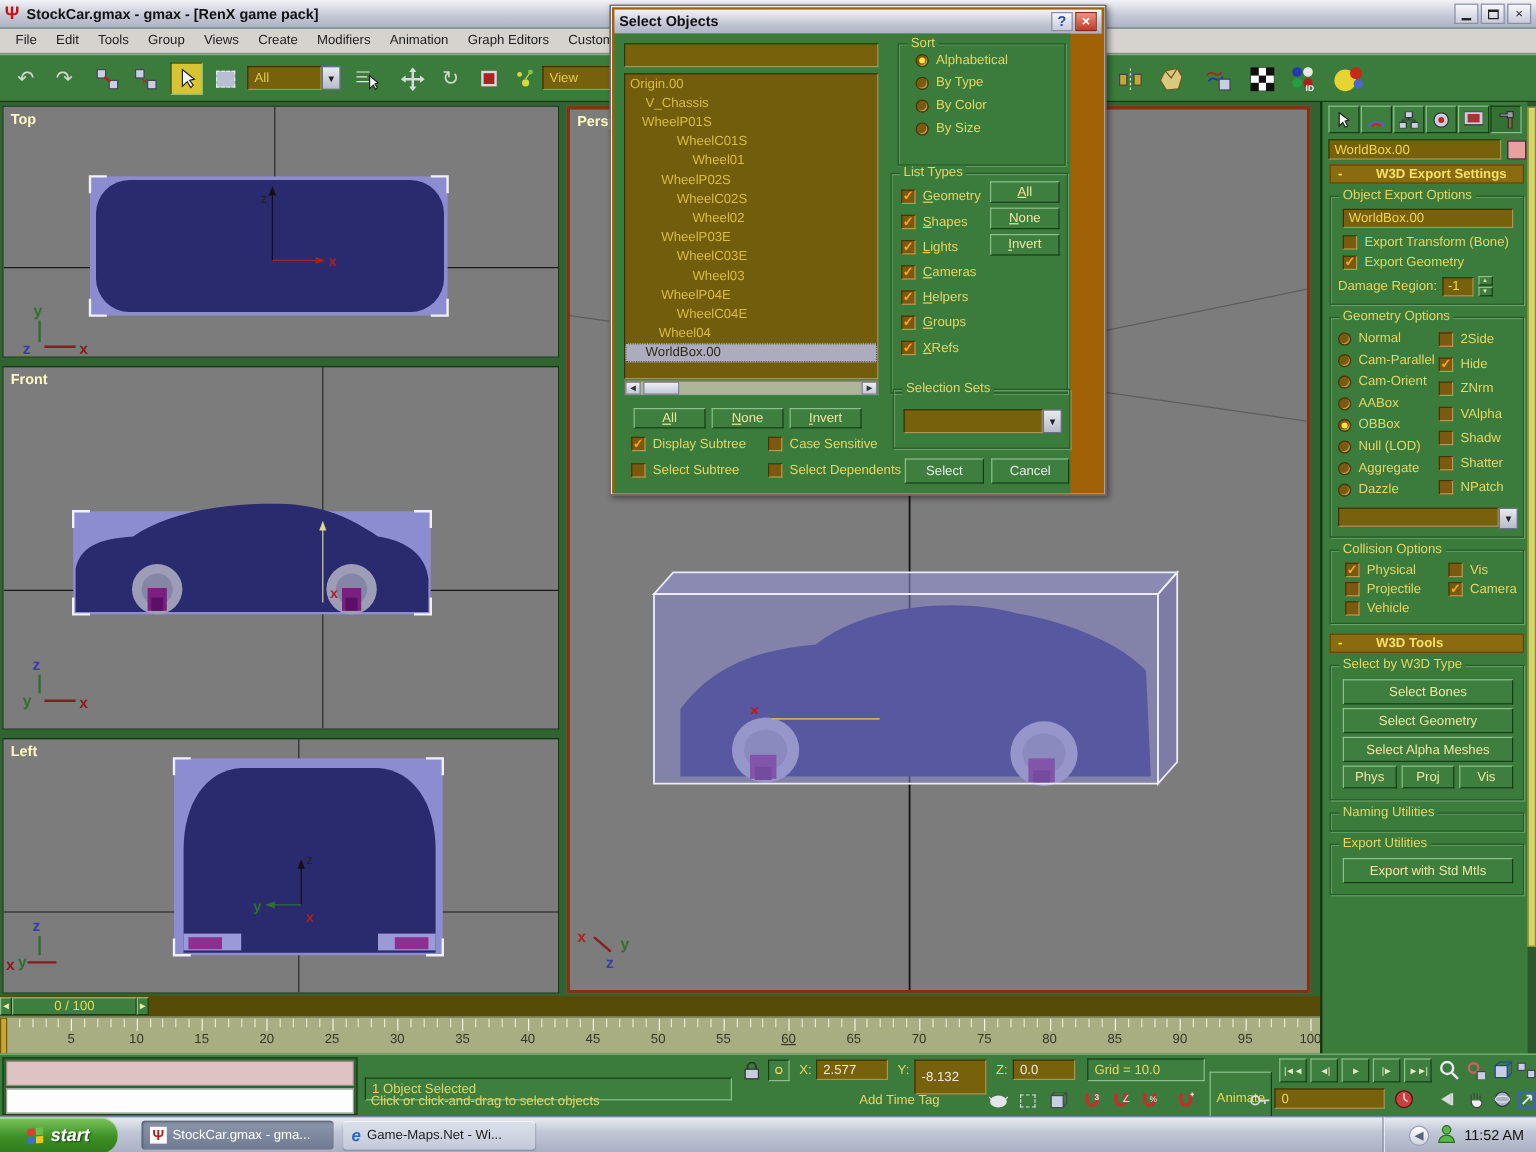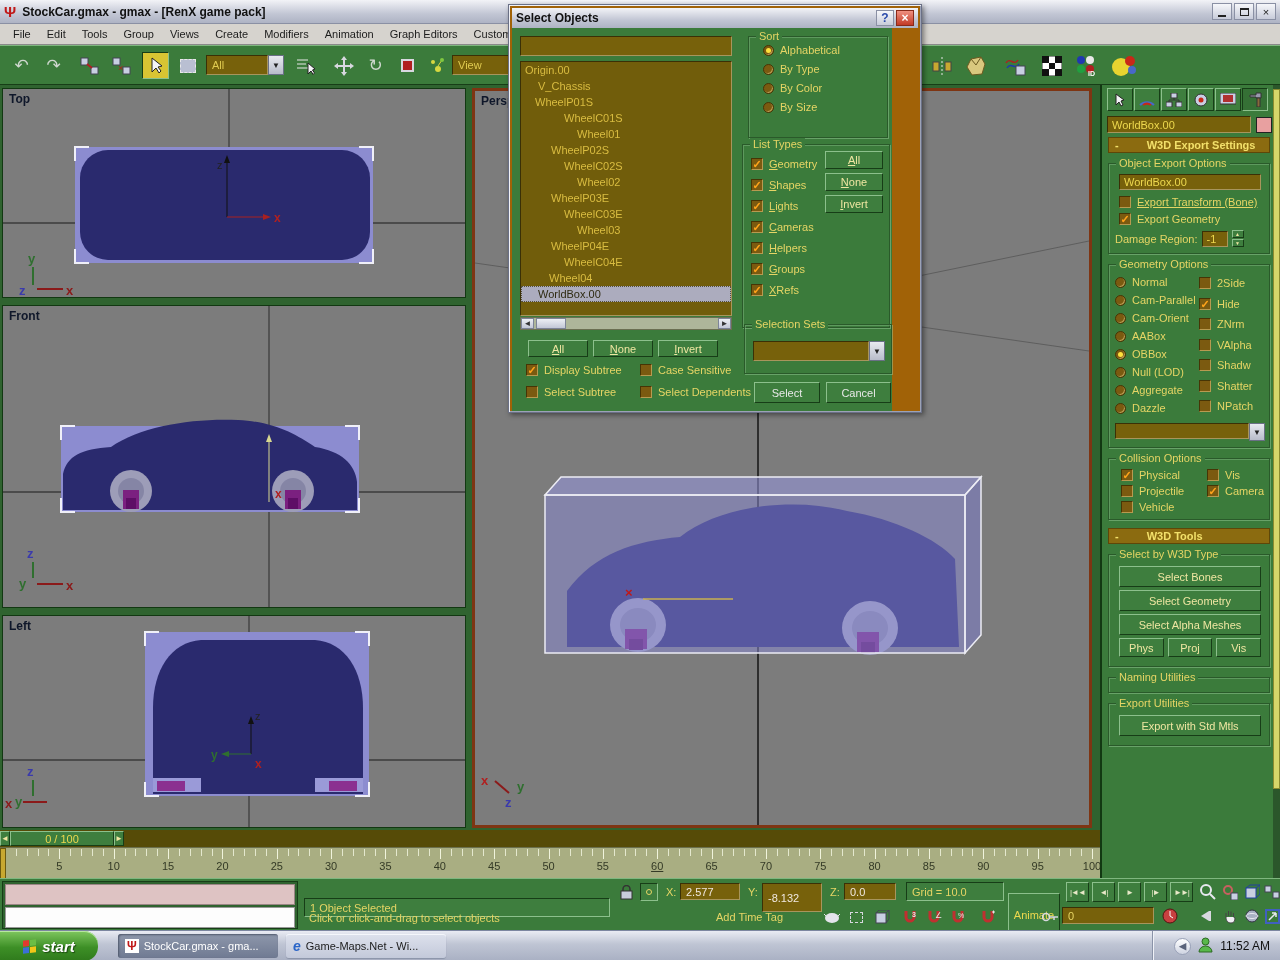--- a/index.html
+++ b/index.html
@@ -15,21 +15,21 @@
 .gold{background:#77610B;border:1px solid;border-color:#3A3006 #A8955C #A8955C #3A3006;color:#EDD84E}
 .uf::first-letter{text-decoration:underline}
 .grp{position:relative;border:1px solid #2A5A2A;box-shadow:1px 1px 0 rgba(160,210,160,.45),inset 1px 1px 0 rgba(160,210,160,.35)}
 .grp-legend{position:absolute;top:-7px;left:7px;background:inherit;background:#3B7B3B;padding:0 3px;color:#E6D565;white-space:nowrap}
 .chk{width:12px;height:12px;flex:0 0 12px;background:#7B5A10;border:1px solid;border-color:#463505 #B89A50 #B89A50 #463505;display:inline-flex;align-items:center;justify-content:center;color:#FFA31A;font-weight:bold;font-size:11px;line-height:10px}
 .radio{width:11px;height:11px;flex:0 0 11px;border-radius:50%;background:#7B5A10;border:1px solid #463505;box-shadow:inset -1px -1px 0 #B89A50;display:inline-flex;align-items:center;justify-content:center}
 .radio.on::after{content:"";width:5px;height:5px;border-radius:50%;background:#FFE23C}
 .opt-row{display:flex;align-items:center;gap:6px;color:#E6D565}
 .roll{background:#8B6B10;border:1px solid #5E4708;color:#F2E06A;display:flex;align-items:center;padding:0 6px;font-weight:bold}
 .roll .minus{margin-right:28px;font-weight:bold}
-.vp-label{position:absolute;top:3px;left:6px;color:#0f172a;font-weight:bold;font-size:12px;z-index:3}
+.vp-label{position:absolute;top:3px;left:6px;color:#fef9c3;font-weight:bold;font-size:12px;z-index:3}
 
 #titlebar{left:0;top:0;width:1280px;height:24px;background:linear-gradient(180deg,#F2F3F7,#C2C6D4 60%,#AEB3C4);display:flex;align-items:center;padding:0 4px;border-bottom:1px solid #8A90A4}
 #titlebar .ttl{font-size:12px;font-weight:bold;color:#111;margin-left:6px}
 .winbtn{width:20px;height:17px;margin-left:2px;background:linear-gradient(180deg,#F6F7FA,#C8CCDA);border:1px solid #8A90A4;display:flex;align-items:center;justify-content:center;font-size:11px;color:#222}
 
 #menubar{left:0;top:24px;width:1280px;height:21px;background:#D6D3CE;border-bottom:1px solid #8A8A8A;display:flex;align-items:center;padding-left:6px;gap:2px}
 .menu-item{padding:2px 7px;color:#1c1c1c}
 
 #toolbar{left:0;top:45px;width:1280px;height:40px;background:#3B7B3B;border-top:1px solid #7FB77F;border-bottom:1px solid #173D17}
 .tbi{position:absolute;top:6px;width:27px;height:27px;display:flex;align-items:center;justify-content:center;color:#CFD8CF;font-size:17px}
@@ -466,21 +466,21 @@
 
     <div class="roll" style="height:16px;margin:2px 2px 0 3px">
       <span class="minus">-</span>
       <span>W3D Export Settings</span>
     </div>
 
     <div class="pgrp">
       <span class="grp-legend">Object Export Options</span>
       <div class="gold field" style="width:142px;margin:2px 0 6px 4px">WorldBox.00</div>
       <div id="oeo-checks">
-          <div class="opt-row" style="margin: 5px 0px 0px 4px; text-decoration: underline;">
+          <div class="opt-row" style="margin: 5px 0px 0px 4px;">
             <span class="chk"></span>
             <span class="opt-label">Export Transform (Bone)</span>
           </div>
           <div class="opt-row" style="margin: 5px 0px 0px 4px;">
             <span class="chk">✓</span>
             <span class="opt-label">Export Geometry</span>
           </div>
         </div>
       <div style="display:flex;align-items:center;gap:4px;margin-top:5px">
         <span style="color:#E6D565">Damage Region:</span>

